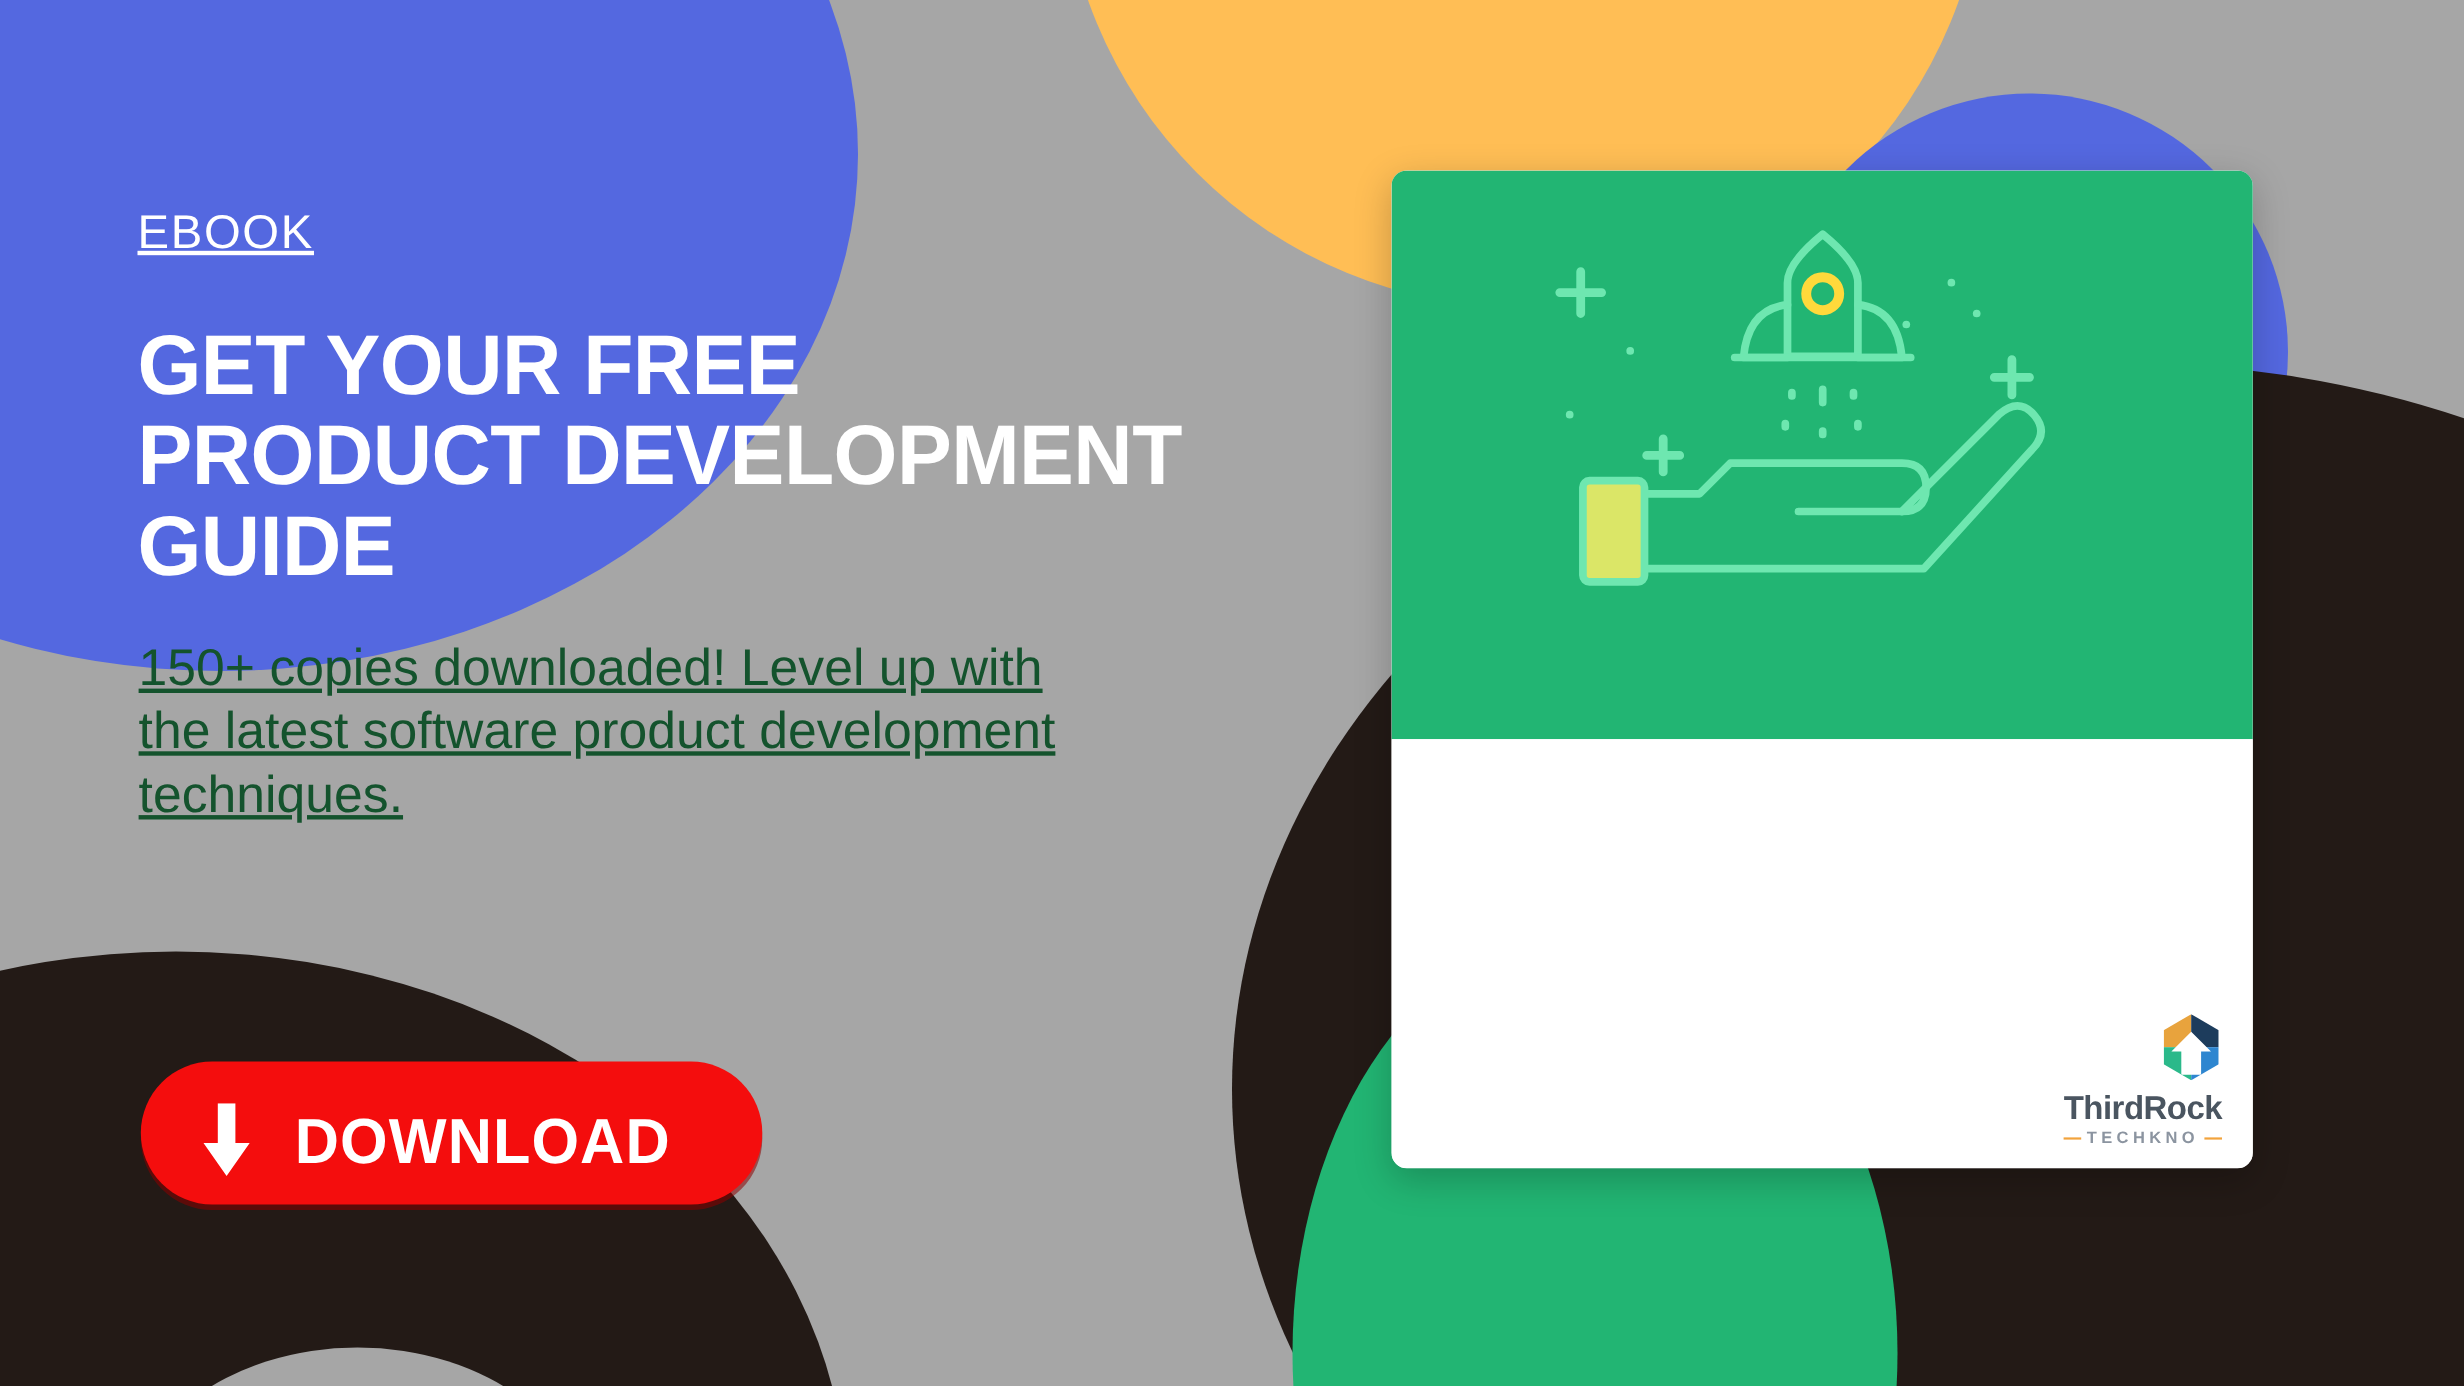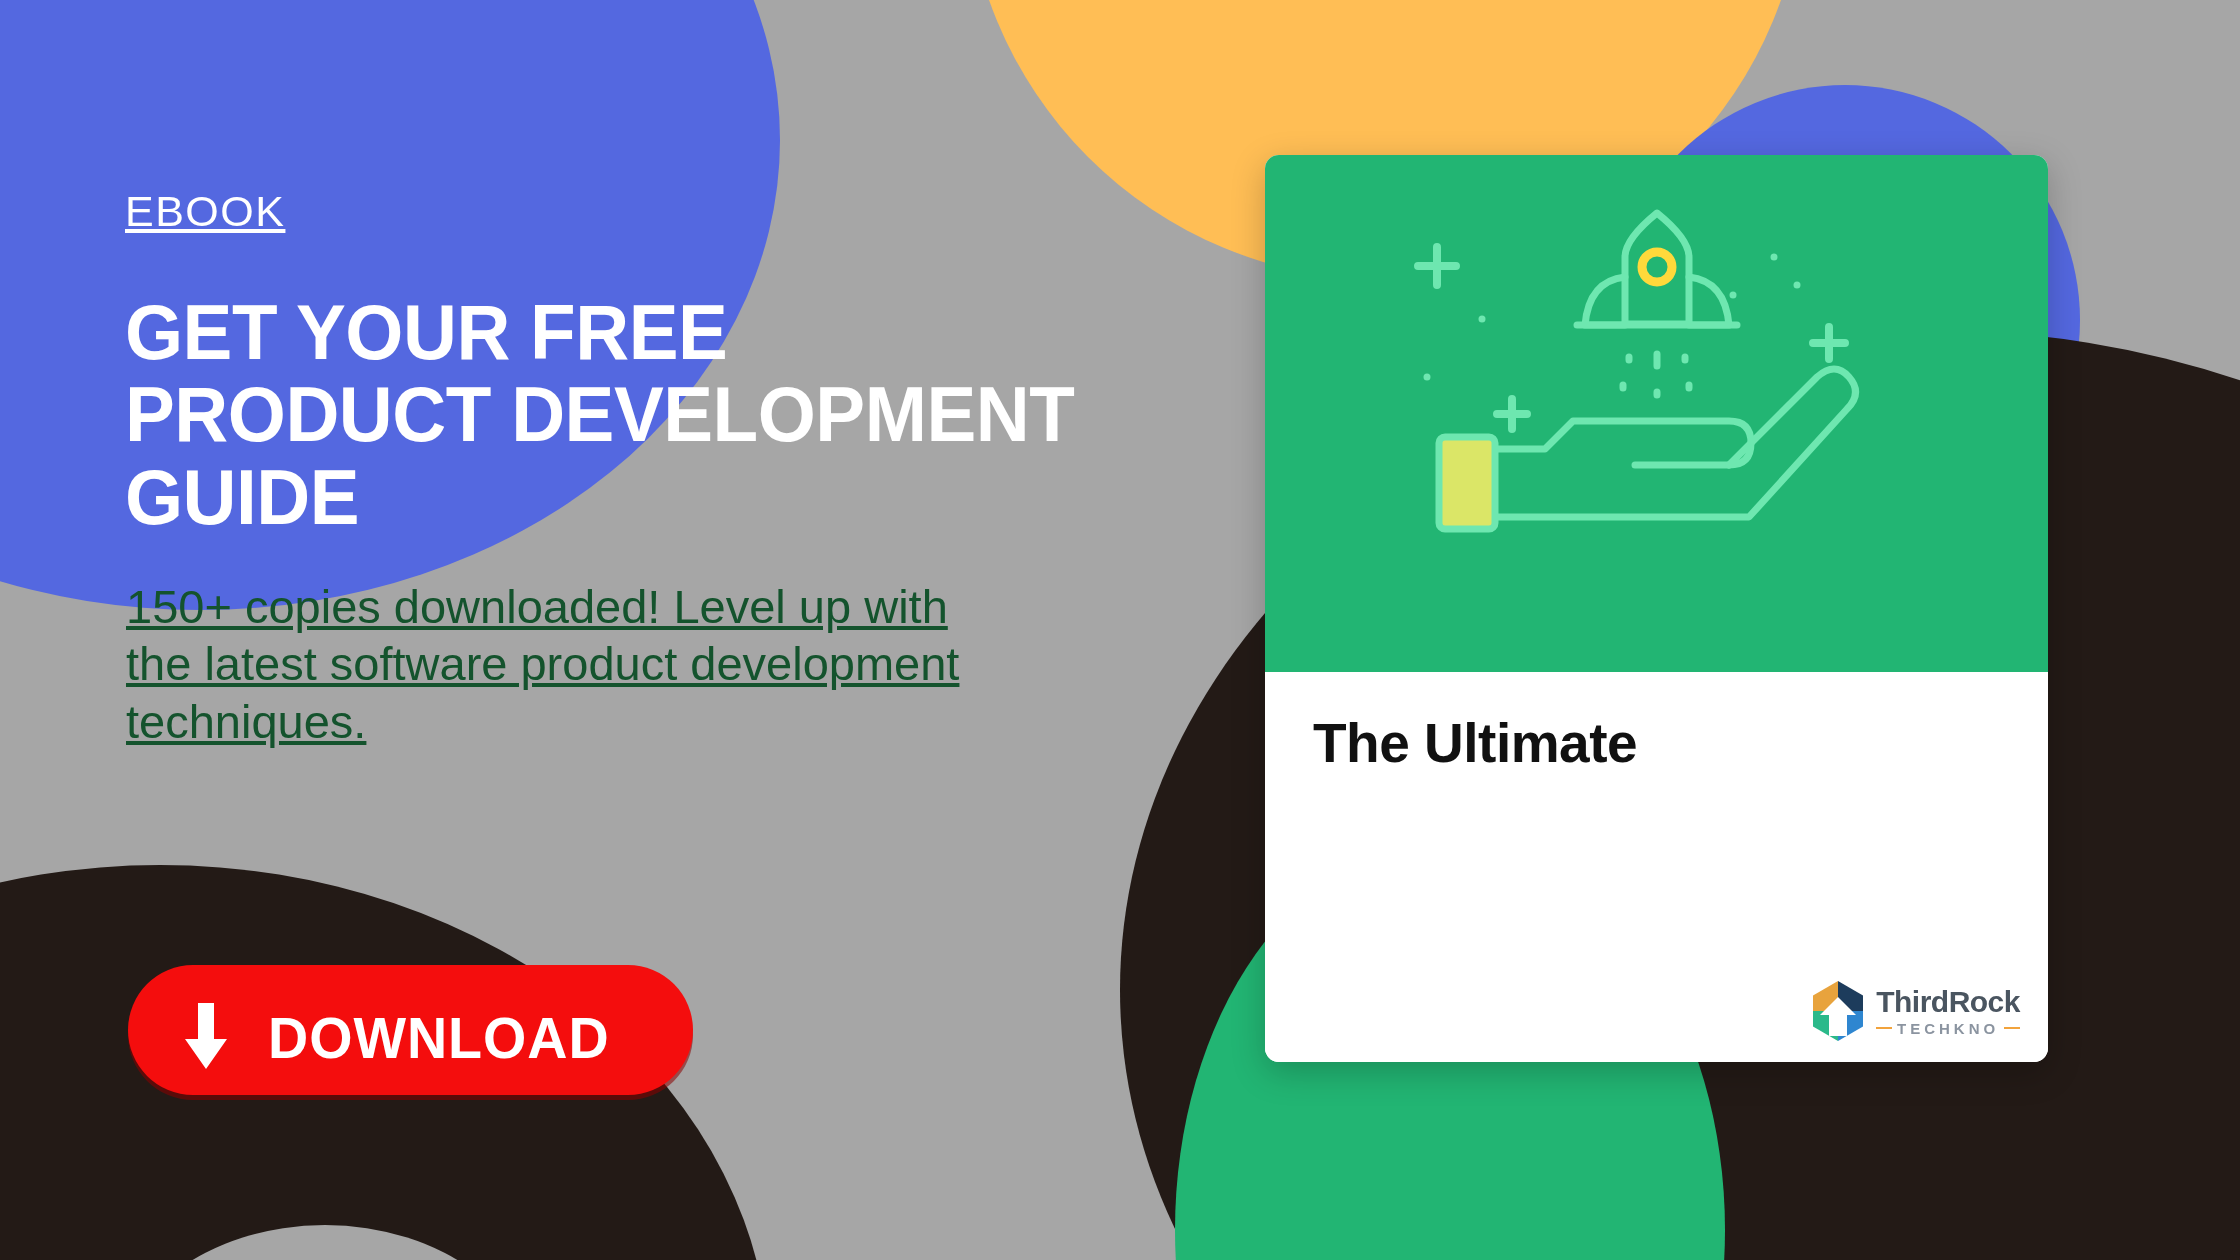--- a/index.html
+++ b/index.html
@@ -177,22 +177,23 @@
     color: #1a1a1a;
     line-height: 1.1;
     letter-spacing: -0.2px;
     margin: 0;
   }
 
   #ebook-logo {
     position: absolute;
     right: 28px; bottom: 20px;
     display: flex;
-    align-items: center;
+    align-items: flex-end;
     gap: 10px;
+    flex-direction: column;
   }
   #logo-mark { display: block; width: 56px; height: 62px; }
   #logo-wordmark-wrap { display: flex; flex-direction: column; line-height: 1; }
   #logo-wordmark {
     font-size: 30px;
     font-weight: 600;
     color: #4a5560;
     letter-spacing: -0.5px;
   }
   #logo-tagline-row { display: flex; align-items: center; gap: 5px; margin-top: 4px; }
@@ -260,21 +261,20 @@
           <circle cx="50" cy="178" r="3.5" fill="#6ee7b0" stroke="none"></circle>
           <circle cx="397" cy="58" r="3.5" fill="#6ee7b0" stroke="none"></circle>
           <circle cx="420" cy="86" r="3.5" fill="#6ee7b0" stroke="none"></circle>
           <circle cx="356" cy="96" r="3.5" fill="#6ee7b0" stroke="none"></circle>
         </g>
       </svg>
     </div>
 
     <div id="ebook-cover-bottom">
       <div id="ebook-title-block">
-        <p id="ebook-title-line1">The Ultimate</p>
       </div>
 
       <div id="ebook-logo">
         <svg id="logo-mark" viewBox="0 0 56 62" aria-hidden="true">
           <defs>
             <clipPath id="hexclip">
               <path d="M28 1 L53 15.5 V46.5 L28 61 L3 46.5 V15.5 Z"></path>
             </clipPath>
           </defs>
           <g clip-path="url(#hexclip)">

